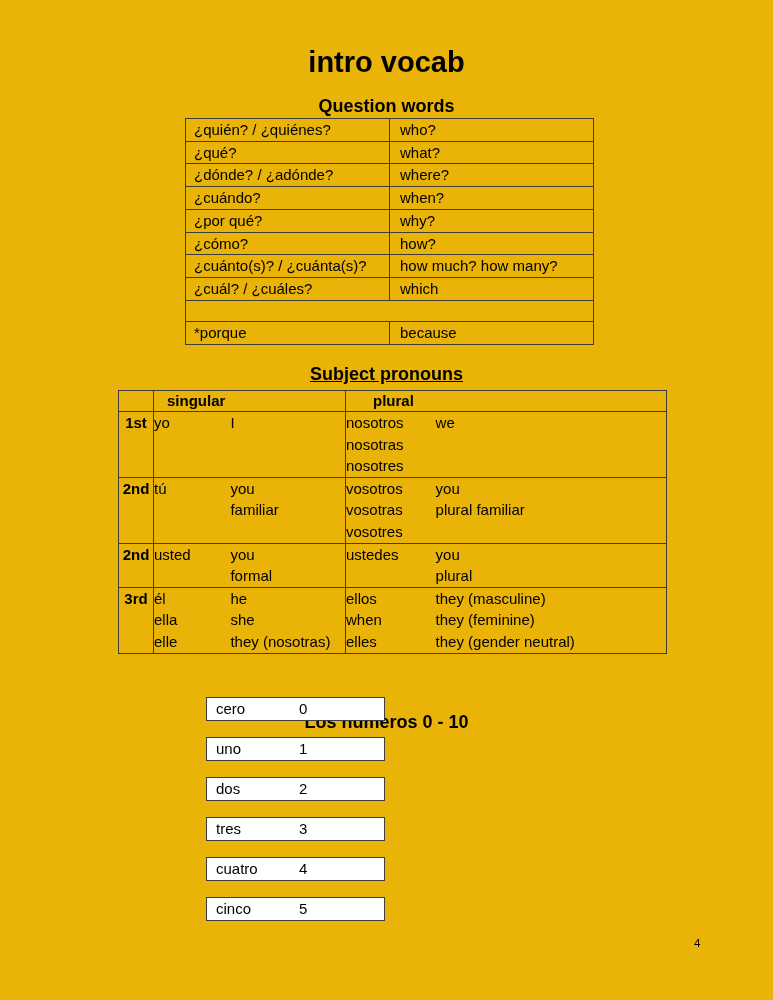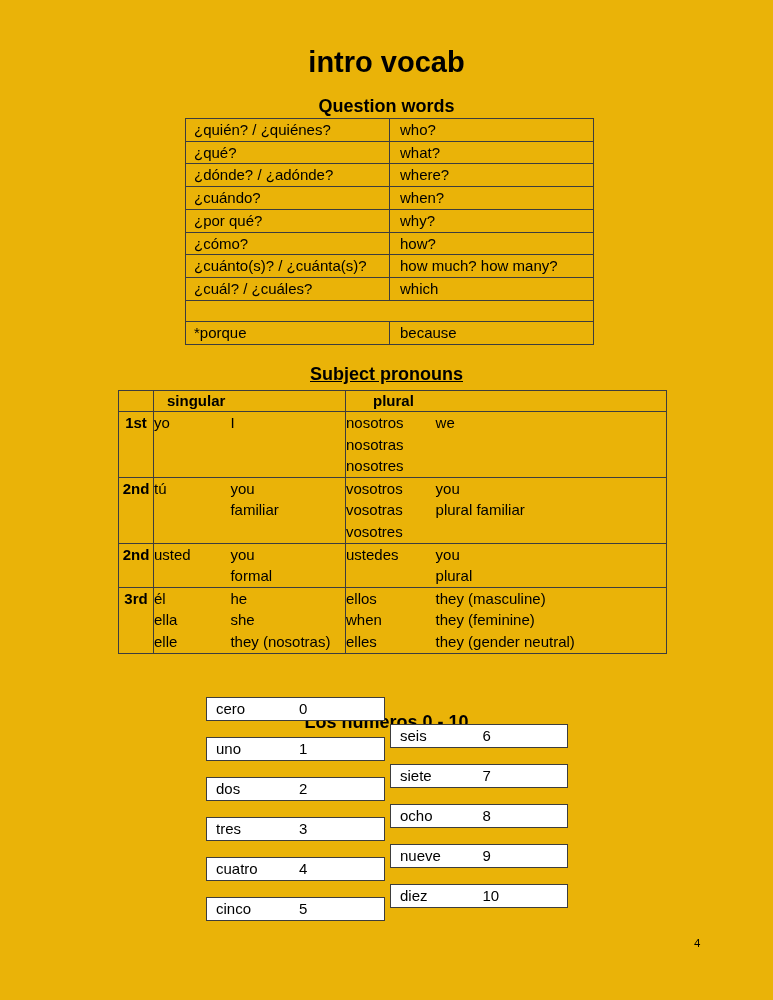--- a/index.html
+++ b/index.html
@@ -267,38 +267,16 @@
     <div class="numbox">
       <span class="word">cuatro</span>
       <span class="num">4</span>
     </div>
     <div class="numbox">
       <span class="word">cinco</span>
       <span class="num">5</span>
     </div>
   </div>
 
-  <div class="numcol" id="num-right">
-    <div class="numbox">
-      <span class="word">seis</span>
-      <span class="num">6</span>
-    </div>
-    <div class="numbox">
-      <span class="word">siete</span>
-      <span class="num">7</span>
-    </div>
-    <div class="numbox">
-      <span class="word">ocho</span>
-      <span class="num">8</span>
-    </div>
-    <div class="numbox">
-      <span class="word">nueve</span>
-      <span class="num">9</span>
-    </div>
-    <div class="numbox">
-      <span class="word">diez</span>
-      <span class="num">10</span>
-    </div>
-  </div>
 
   <div class="page-number">4</div>
 
 </div>
 
 </body></html>

